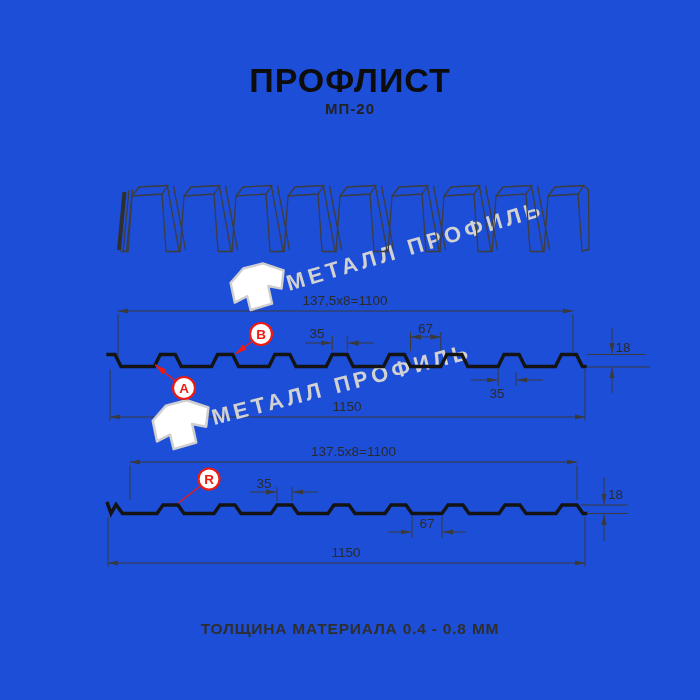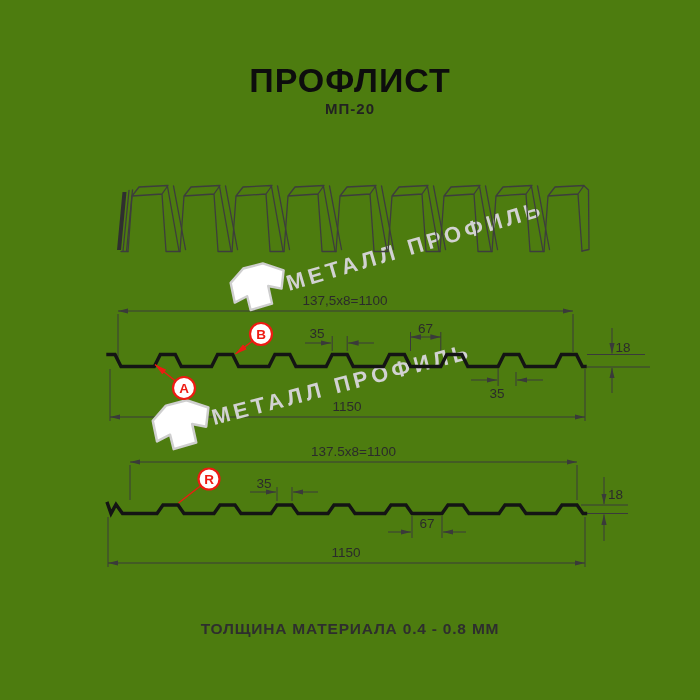--- a/index.html
+++ b/index.html
@@ -1,16 +1,16 @@
 <!DOCTYPE html>
 <html><head>
 <meta charset="utf-8">
 <style>
   html,body{margin:0;padding:0;background:#fff;}
-  .canvas{position:relative;width:700px;height:700px;background:#4d7c0f;overflow:hidden;
+  .canvas{position:relative;width:700px;height:700px;background:#1d4ed8;overflow:hidden;
           font-family:"Liberation Sans","DejaVu Sans",sans-serif;}
   svg{display:block;}
   .title-text{font-family:"Liberation Sans","DejaVu Sans",sans-serif;font-weight:bold;
               font-size:34px;letter-spacing:1px;fill:#0d0d0d;}
   .subtitle-text{font-weight:bold;font-size:15px;letter-spacing:1px;fill:#222;}
   .footer-text{font-weight:bold;font-size:15.5px;letter-spacing:0.8px;fill:#2e2e2e;}
   .wm-text{font-weight:bold;font-size:22px;letter-spacing:4px;fill:#d2d2d2;}
   .wm-logo{fill:#ffffff;stroke:#cfcfcf;stroke-width:2.4;stroke-linejoin:round;}
   .dim{stroke:#3a3a3a;stroke-width:1;fill:none;}
   .dim-text{font-size:13.5px;fill:#2b2b2b;}

